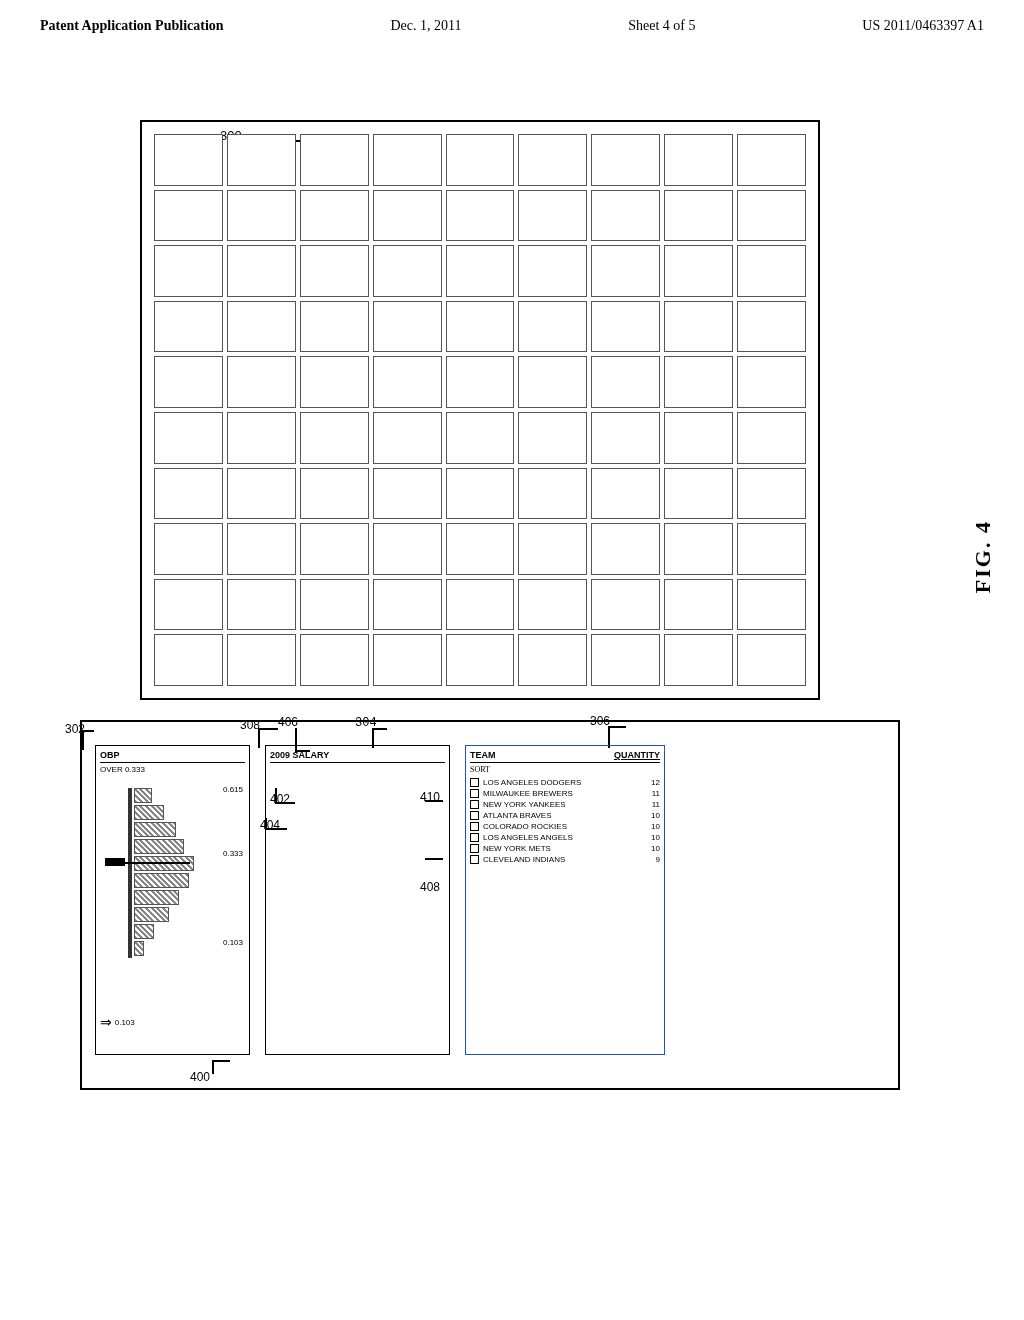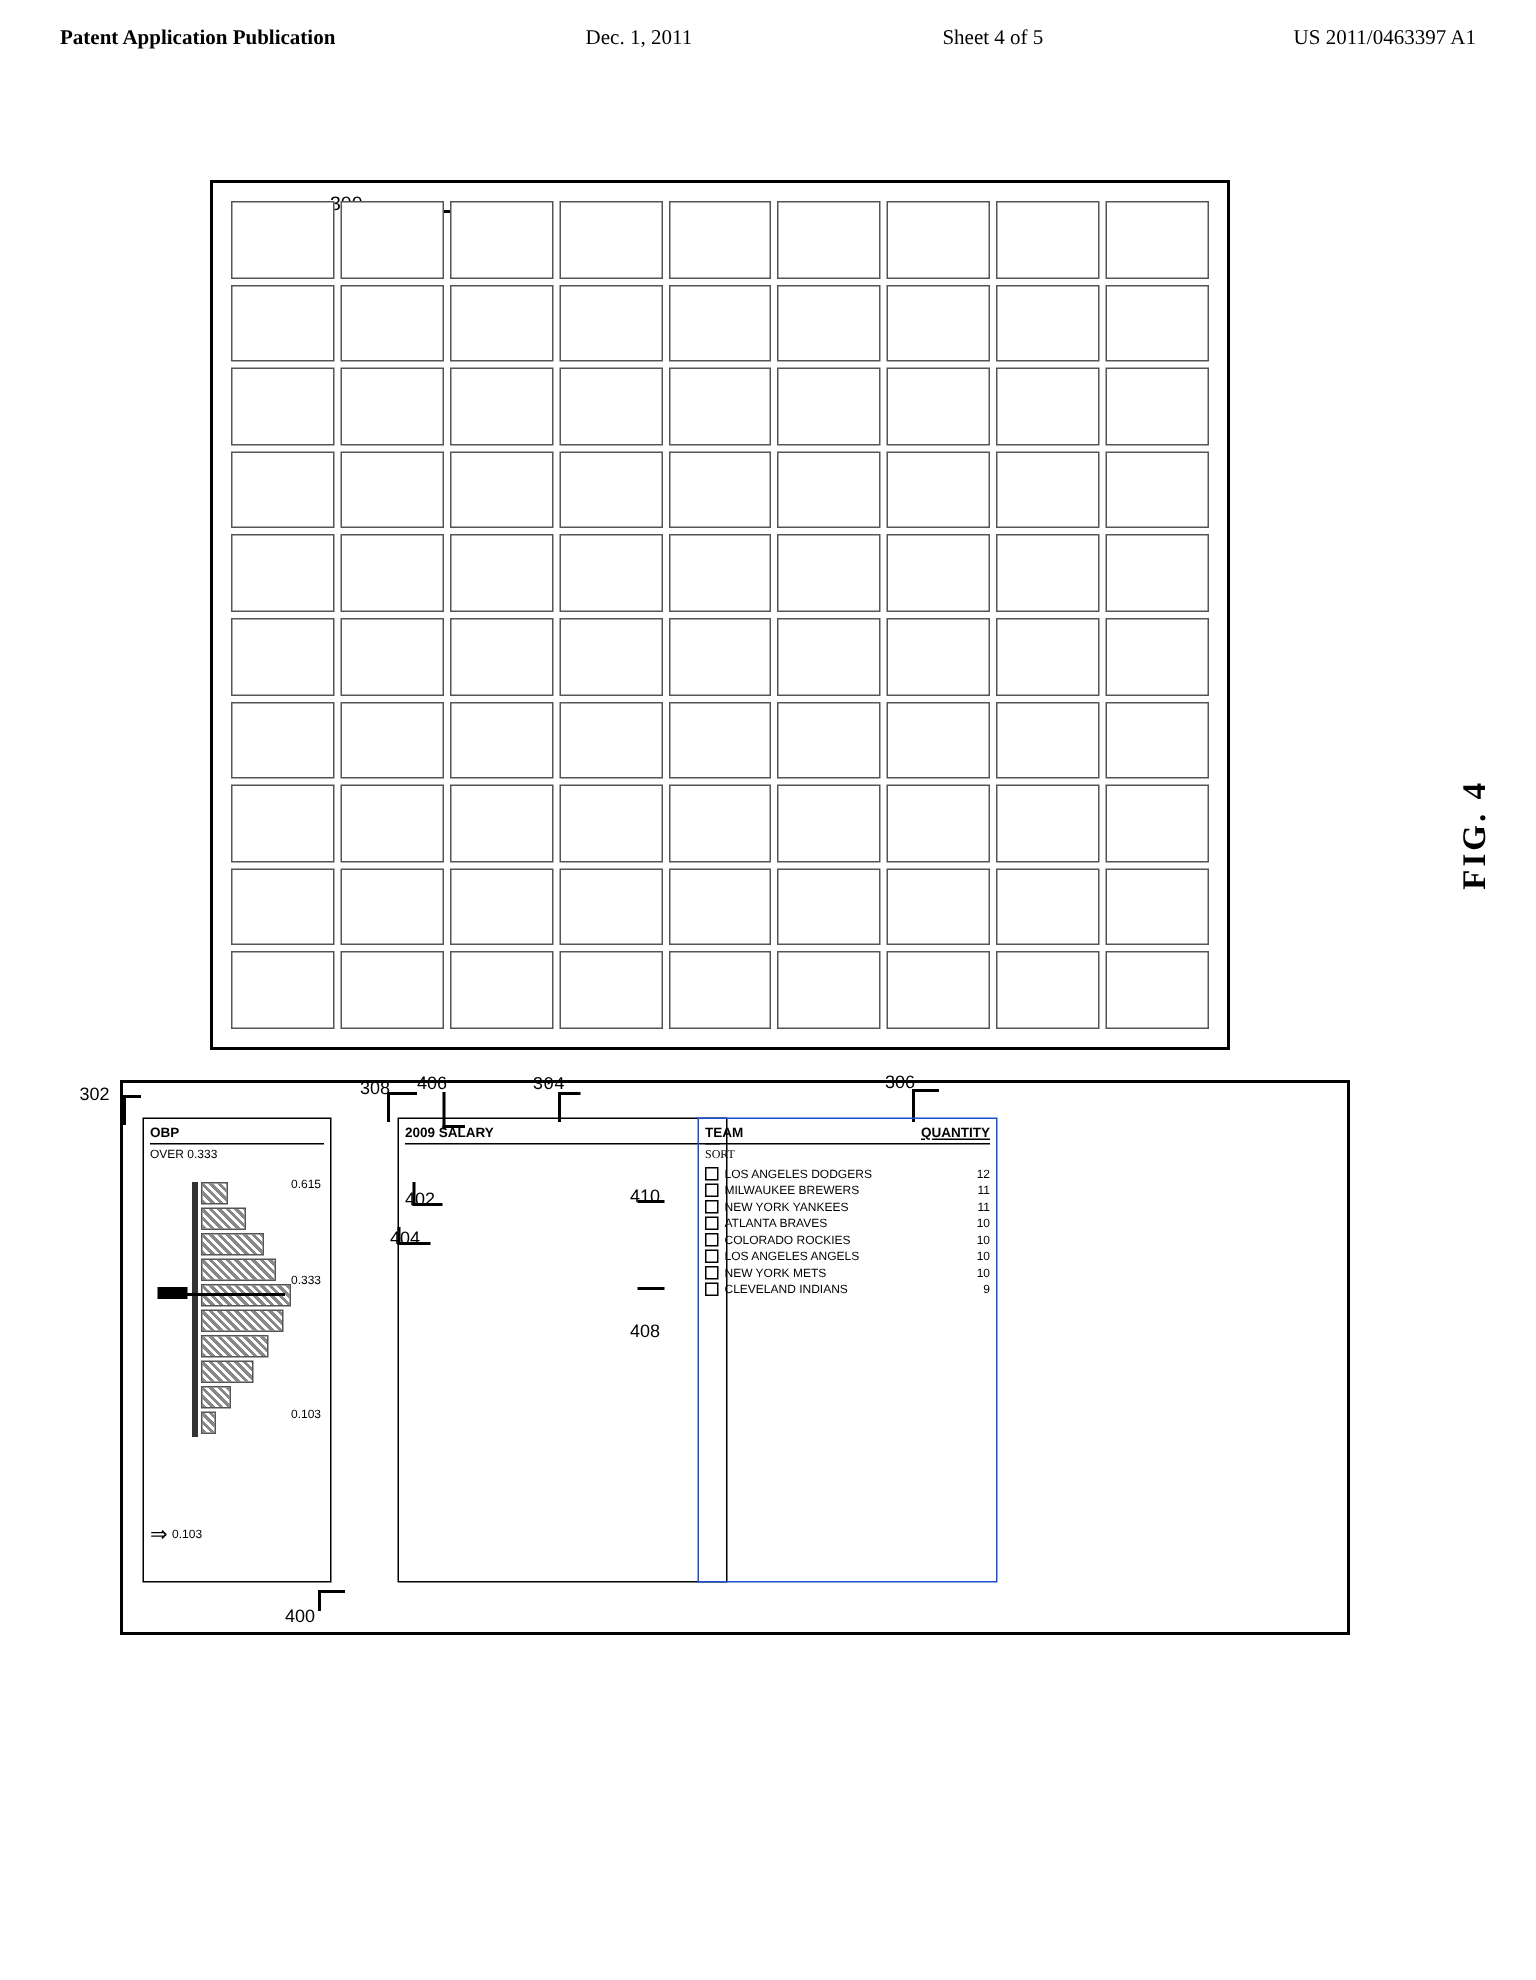--- a/index.html
+++ b/index.html
@@ -65,21 +65,21 @@
       width: 820px;
       height: 370px;
       border: 2px solid #000;
     }
 
     
     .obp-section {
       position: absolute;
       top: 745px;
       left: 95px;
-      width: 126px;
+      width: 155px;
       height: 310px;
       border: 1px solid #000;
       padding: 4px;
     }
     .obp-title {
       font-size: 9px;
       font-weight: bold;
       font-family: Arial, sans-serif;
       border-bottom: 1px solid #000;
       padding-bottom: 2px;
@@ -89,21 +89,21 @@
       font-size: 8px;
       font-family: Arial, sans-serif;
       margin-bottom: 4px;
     }
 
     
     .salary-section {
       position: absolute;
       top: 745px;
       left: 265px;
-      width: 220px;
+      width: 185px;
       height: 310px;
       border: 1px solid #000;
       padding: 4px;
     }
     .salary-title {
       font-size: 9px;
       font-weight: bold;
       font-family: Arial, sans-serif;
       border-bottom: 1px solid #000;
       padding-bottom: 2px;
@@ -290,21 +290,21 @@
     <div class="grid-cell"></div>
     <div class="grid-cell"></div>
     <div class="grid-cell"></div>
     <div class="grid-cell"></div>
     <div class="grid-cell"></div>
     <div class="grid-cell"></div>
     <div class="grid-cell"></div>
   </div>
 </div>
 
-<div style="position:absolute; top:722px; left:53px; font-size:12px; font-family:Arial,sans-serif;">302</div>
+<div style="position:absolute; top:722px; left:65px; font-size:12px; font-family:Arial,sans-serif;">302</div>
 <div style="position:absolute; top:730px; left:82px; width:2px; height:20px; background:#000;"></div>
 <div style="position:absolute; top:730px; left:82px; width:12px; height:2px; background:#000;"></div>
 
 <div class="bottom-panel"></div>
 
 <div style="position:absolute; top:718px; left:240px; font-size:12px; font-family:Arial,sans-serif;">308</div>
 <div style="position:absolute; top:728px; left:258px; width:2px; height:20px; background:#000;"></div>
 <div style="position:absolute; top:728px; left:258px; width:20px; height:2px; background:#000;"></div>
 
 <div style="position:absolute; top:715px; left:278px; font-size:12px; font-family:Arial,sans-serif;">406</div>

